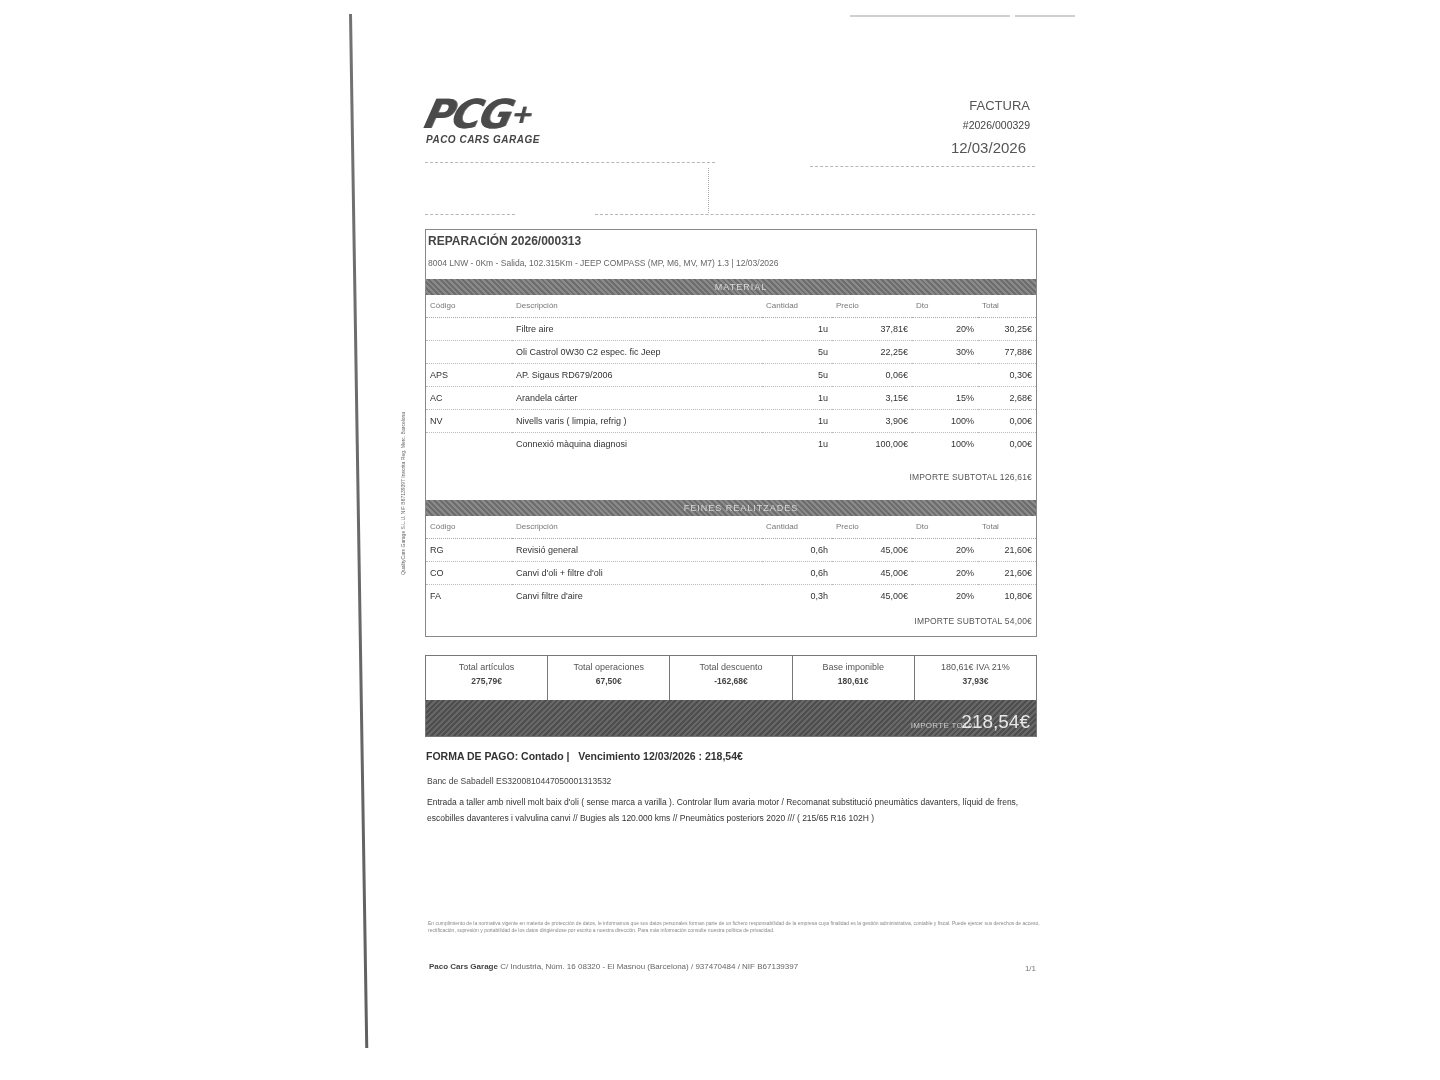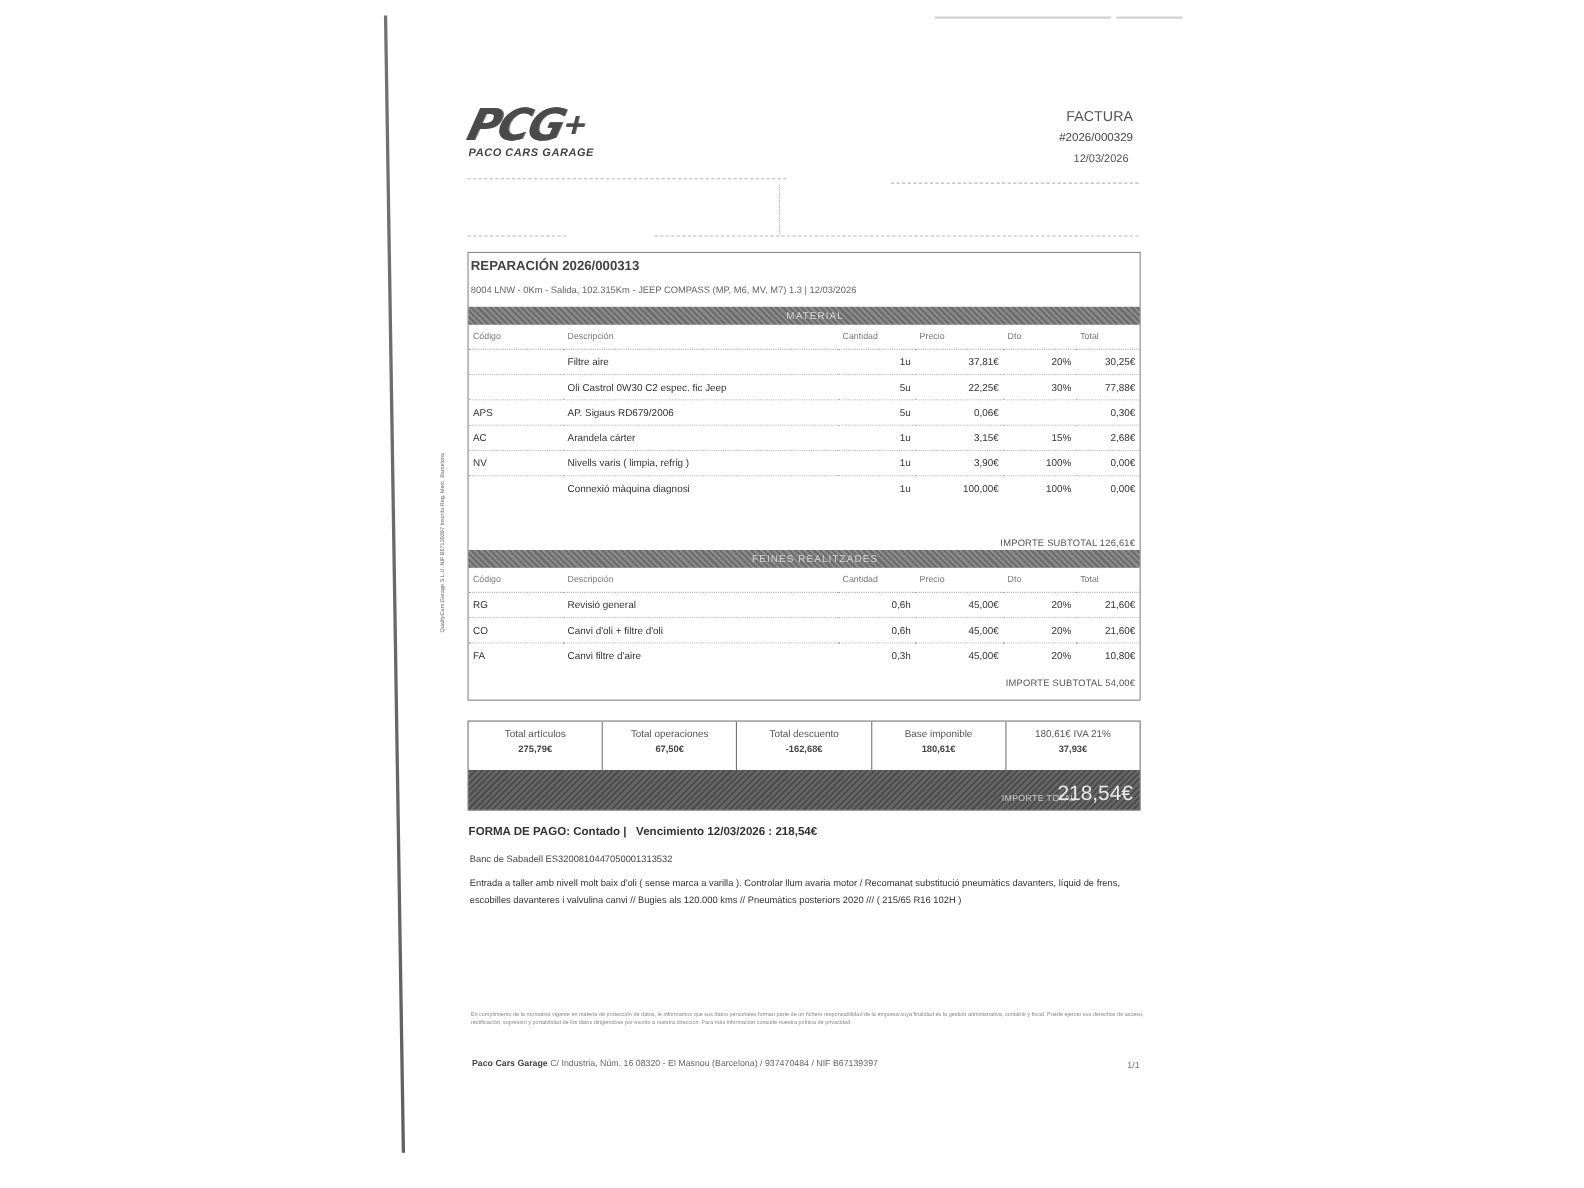--- a/index.html
+++ b/index.html
@@ -22,21 +22,21 @@
       font-size: 40px; letter-spacing: -2px; color: #4a4a4a; line-height: 36px;
       transform: skewX(-14deg); display: inline-block;
       text-shadow: 1px 0 0 #777;
     }
     .logo-name {
       font-size: 10px; font-weight: bold; font-style: italic; color: #444;
       letter-spacing: .5px; margin-top: 2px; display: block;
     }
     .doc-type { position: absolute; right: 10px; top: 8px; font-size: 13px; color: #555; margin-left: 28px; }
     .doc-number { position: absolute; right: 10px; top: 29px; font-size: 10.5px; color: #444; }
-    .doc-date { position: absolute; right: 14px; top: 49px; font-size: 10px; color: #555; }
+    .doc-date { position: absolute; right: 14px; top: 49px; font-size: 15px; color: #555; }
 
     .addr-line { position: absolute; height: 1px; border-top: 1px dashed #999; opacity: .7; }
     .addr-vline { position: absolute; width: 1px; border-left: 1px dotted #aaa; }
 
     
     .repair-box {
       position: absolute; left: 5px; top: 139px; width: 612px; height: 408px;
       border: 1px solid #888;
     }
     .repair-title { position: absolute; left: 2px; top: 4px; font-size: 12px; font-weight: bold; color: #444; }
@@ -179,21 +179,21 @@
         <tr>
           <td class="c-code"></td>
           <td class="c-desc">Connexió màquina diagnosi</td>
           <td class="c-qty">1u</td>
           <td class="c-price">100,00€</td>
           <td class="c-dto">100%</td>
           <td class="c-total">0,00€</td>
         </tr>
       </tbody>
     </table>
-    <div class="subtotal" style="top:258px;">IMPORTE SUBTOTAL 126,61€</div>
+    <div class="subtotal" style="top:242px;">IMPORTE SUBTOTAL 126,61€</div>
 
     <div class="band" style="top:270px;">FEINES REALITZADES</div>
 
     <table class="items" style="top:286px;">
       <thead>
         <tr>
           <th class="c-code">Código</th>
           <th class="c-desc">Descripción</th>
           <th class="c-qty">Cantidad</th>
           <th class="c-price">Precio</th>

